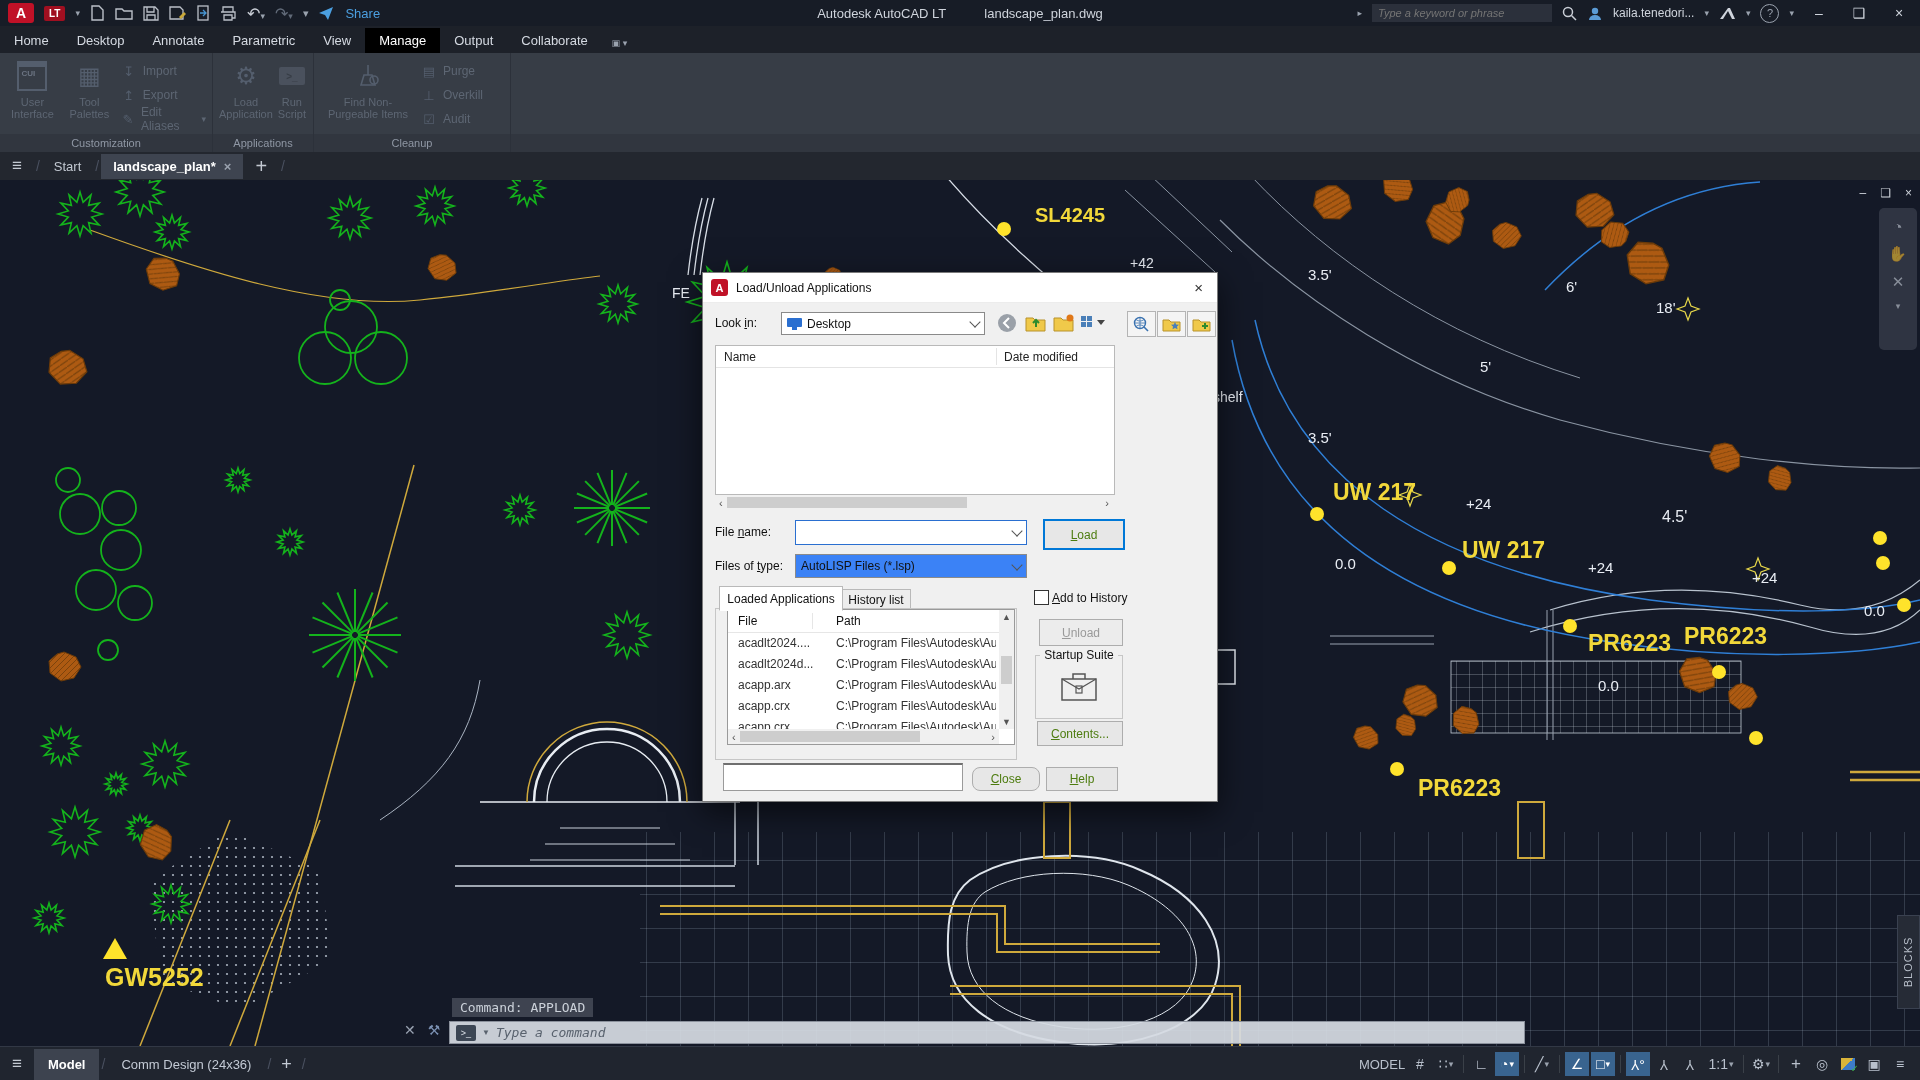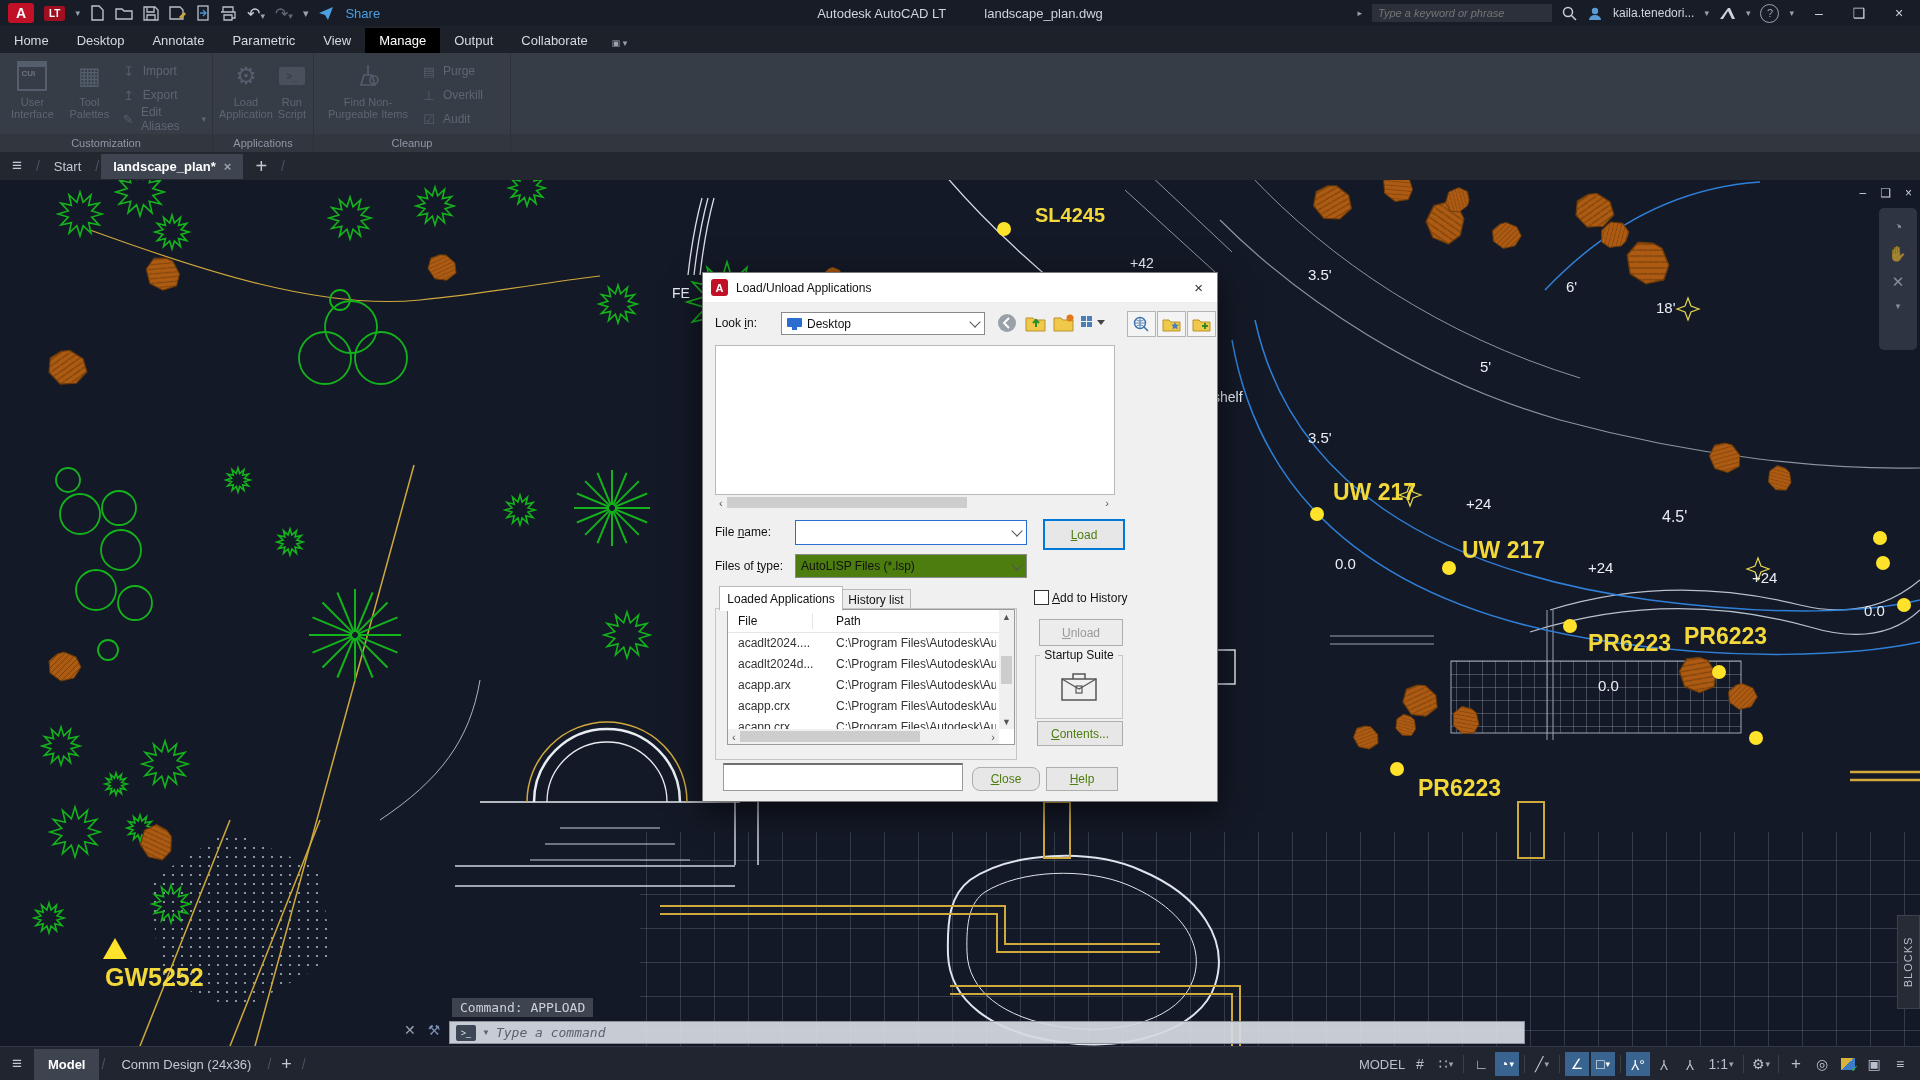--- a/index.html
+++ b/index.html
@@ -577,38 +577,44 @@
         </svg>
     </div>
     <div class="toolbtn" style="left:484px;top:38px;">
       <svg width="19" height="15">
           <path d="M1 3h6l2 2h9v9H1z" fill="#f0c94a" stroke="#b8922a"></path>
           <path d="M13 6v6 M10 9h6" stroke="#2e8b2e" stroke-width="2"></path>
         </svg>
     </div>
 
     <div id="browser">
+      <div class="hdr">
+        <span style="position:absolute;left:8px;top:4px;">Name</span>
+        <span style="position:absolute;left:118px;top:-2px;color:#888;font-size:10px;">ˆ</span>
+        <span class="vd"></span>
+        <span style="position:absolute;left:288px;top:4px;">Date modified</span>
+      </div>
     </div>
     <div class="hscroll" style="left:12px;top:222px;width:398px;">
       <span style="padding:0 4px;">‹</span>
       <div class="thumb" style="width:240px;"></div>
       <span style="margin-left:auto;padding:0 4px;">›</span>
     </div>
 
     <span class="dl" style="left:12px;top:252px;">File <u>n</u>ame:</span>
     <div class="combo" style="left:92px;top:247px;width:232px;height:25px;border:1px solid #2a6fd0;">
       <span></span>
         <span class="chev"></span>
     </div>
     <div class="btn def" style="left:340px;top:246px;width:78px;height:27px;">
       <span><u>L</u>oad</span>
     </div>
 
     <span class="dl" style="left:12px;top:286px;">Files of <u>t</u>ype:</span>
-    <div class="combo" style="left:92px;top:281px;width:232px;height:24px;background:#4d7c0f;">
+    <div class="combo" style="left:92px;top:281px;width:232px;height:24px;background:#3b82f6;">
       <span>AutoLISP Files (*.lsp)</span>
         <span class="chev"></span>
     </div>
 
     <div class="dtab on" style="left:16px;top:313px;width:122px;height:23px;">
         <span>Loaded Applications</span>
       </div>
     <div class="dtab off" style="left:138px;top:316px;width:68px;height:20px;">
         <span>History list</span>
       </div>

